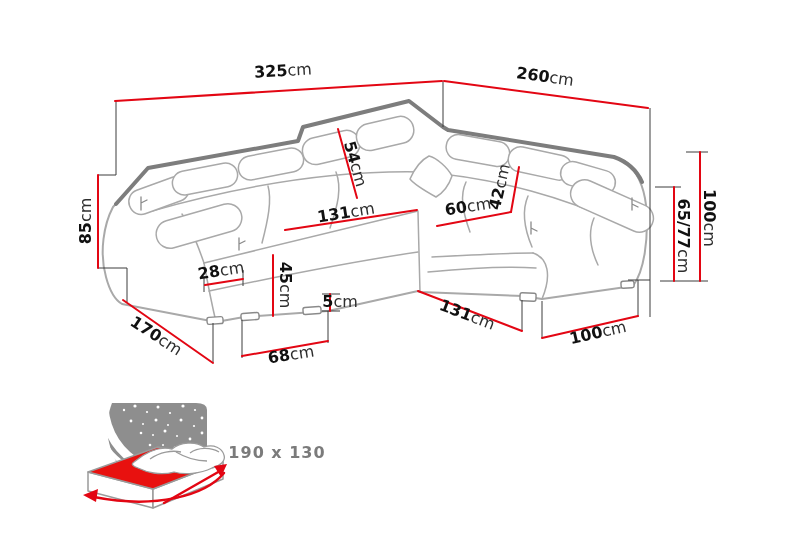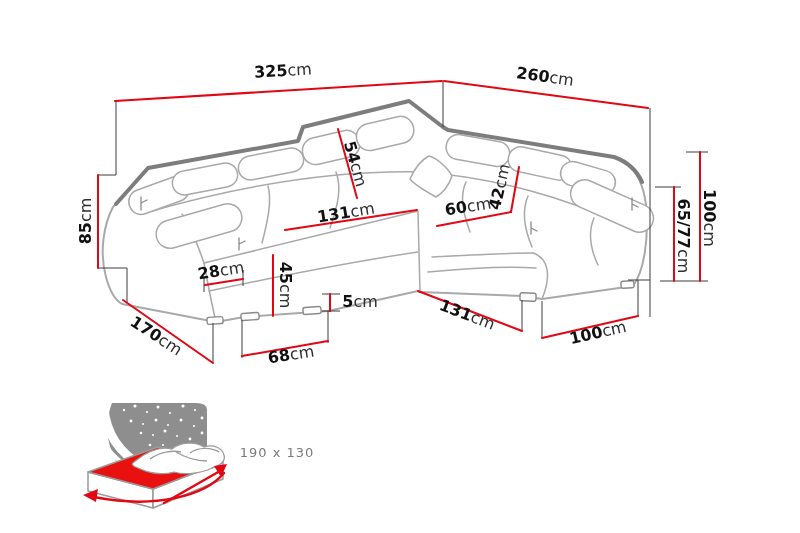--- a/index.html
+++ b/index.html
@@ -10,21 +10,21 @@
   #artwork{position:absolute;left:0;top:0;}
   .dim-label{
     position:absolute;white-space:nowrap;color:#1a1a1a;font-size:16px;line-height:1;
     transform:translate(-50%,-50%) rotate(var(--r,0deg));
     transform-origin:center center;letter-spacing:0px;
   }
   .dim-label .v{font-weight:700;color:#111111;}
   .dim-label .u{font-weight:400;color:#2e2e2e;}
   .bed-caption{
     position:absolute;transform:translate(-50%,-50%);
-    color:#7b7b7b;font-size:13px;font-weight:400;white-space:nowrap;letter-spacing:1px;
+    color:#7b7b7b;font-size:16px;font-weight:700;white-space:nowrap;letter-spacing:1px;
   }
 </style>
 </head>
 <body>
 
 <div id="canvas">
 
   <svg id="artwork" width="800" height="533" viewBox="0 0 800 533">
 
     <g stroke-linejoin="round" stroke-linecap="round">
@@ -214,21 +214,21 @@
   </div>
   <div class="dim-label" style="left:683px;top:236px;--r:90deg">
     <span class="v">65/77</span><span class="u">cm</span>
   </div>
   <div class="dim-label" style="left:221px;top:271px;--r:-9deg">
     <span class="v">28</span><span class="u">cm</span>
   </div>
   <div class="dim-label" style="left:285px;top:285px;--r:90deg">
     <span class="v">45</span><span class="u">cm</span>
   </div>
-  <div class="dim-label" style="left:360px;top:302px;--r:0deg">
+  <div class="dim-label" style="left:340px;top:302px;--r:0deg">
     <span class="v">5</span><span class="u">cm</span>
   </div>
   <div class="dim-label" style="left:156px;top:336px;--r:33deg">
     <span class="v">170</span><span class="u">cm</span>
   </div>
   <div class="dim-label" style="left:291px;top:355px;--r:-9deg">
     <span class="v">68</span><span class="u">cm</span>
   </div>
   <div class="dim-label" style="left:467px;top:315px;--r:21deg">
     <span class="v">131</span><span class="u">cm</span>

